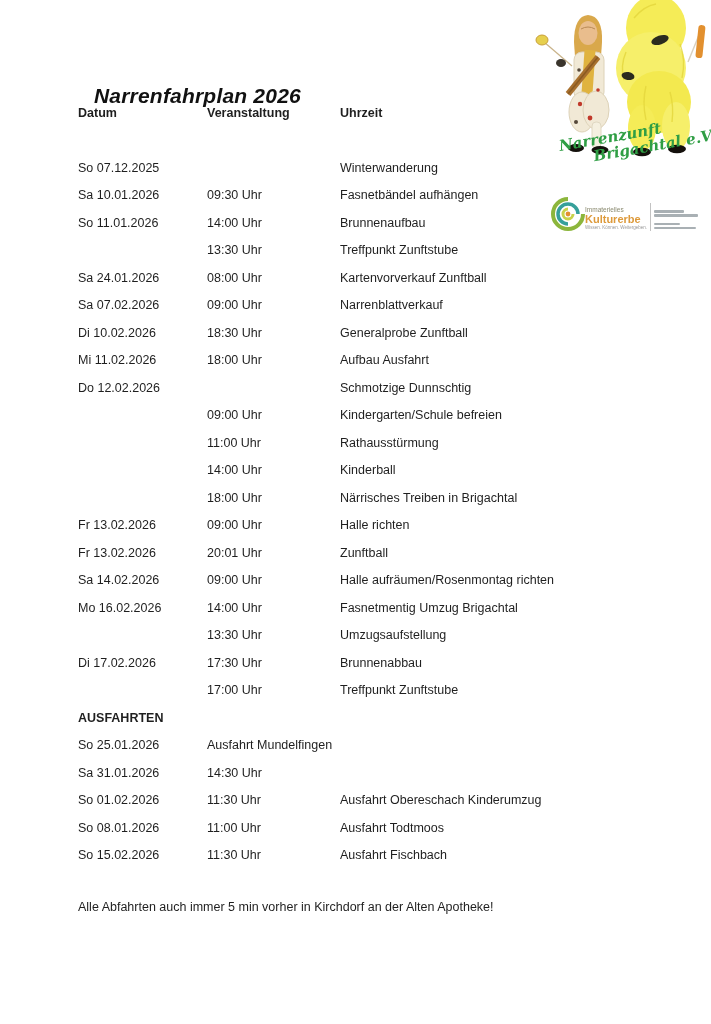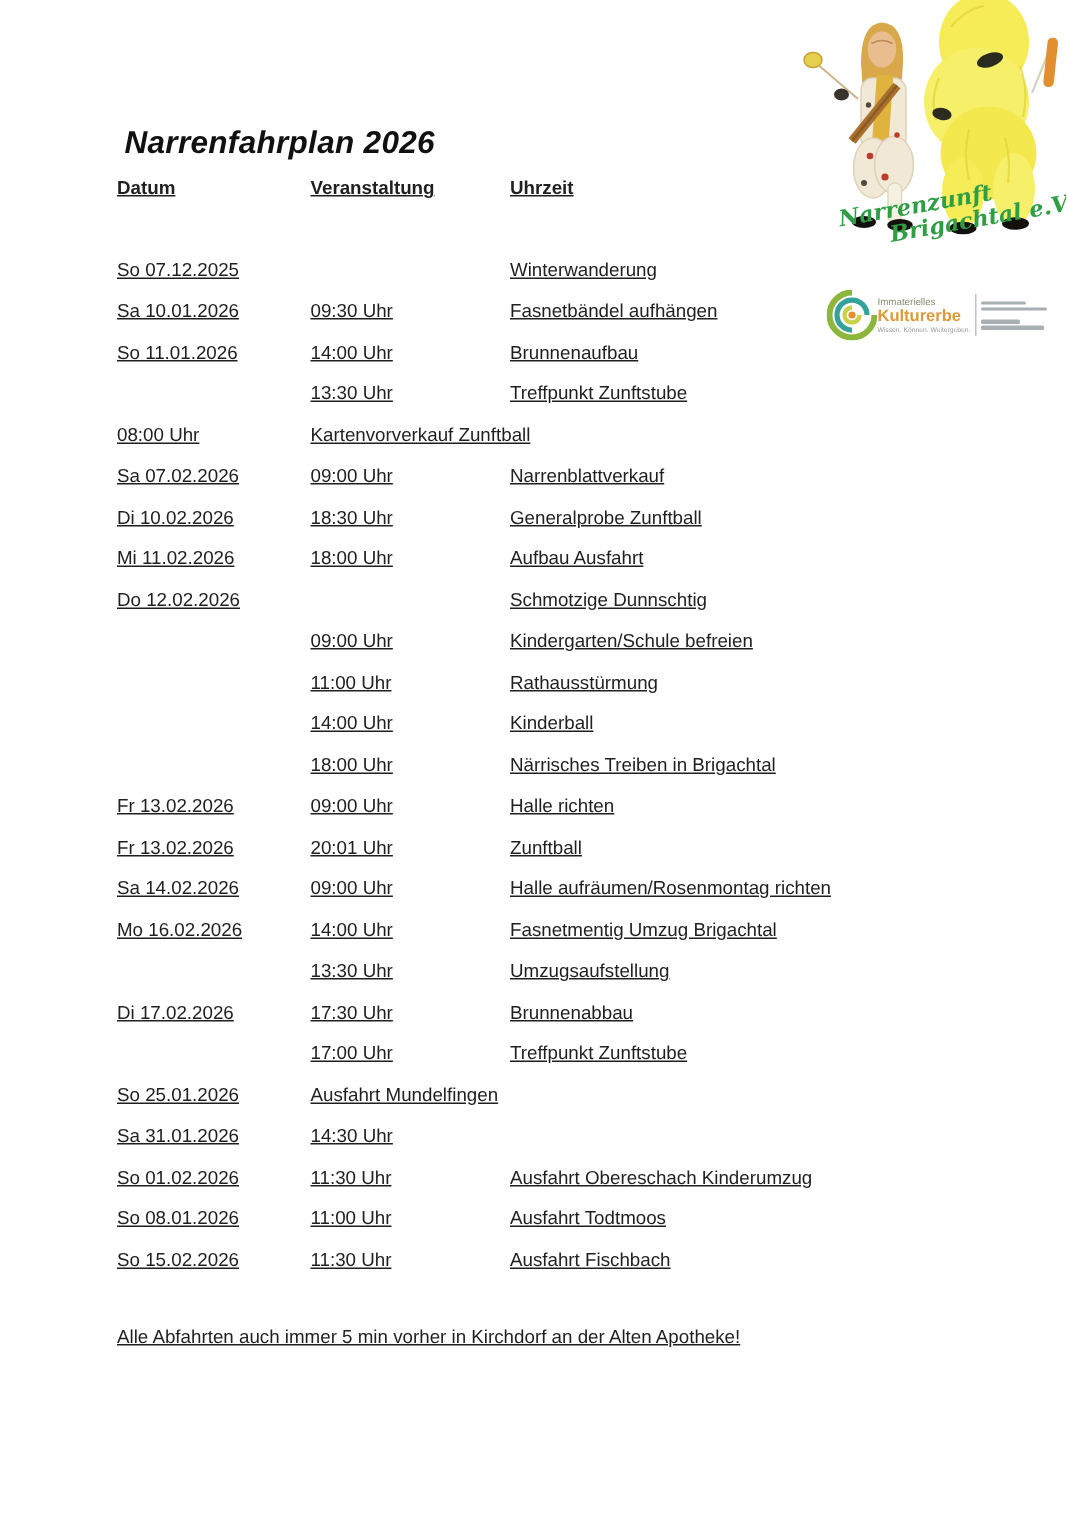--- a/index.html
+++ b/index.html
@@ -1,34 +1,34 @@
 <!DOCTYPE html>
 <html><head>
 <meta charset="utf-8">
 <style>
   html,body{margin:0;padding:0;background:#ffffff;}
   body{width:711px;height:1024px;font-family:"Liberation Sans",sans-serif;color:#1f1f1f;}
   .page{position:relative;width:711px;height:1024px;overflow:hidden;background:#fff;}
 
-  .title{position:absolute;left:83px;top:84px;font-size:21px;font-weight:bold;font-style:italic;letter-spacing:.2px;color:#111;}
-
-  .schedule{position:absolute;left:78px;top:112px;width:620px;font-size:12.5px;text-decoration:underline;}
+  .title{position:absolute;left:94px;top:84px;font-size:21px;font-weight:bold;font-style:italic;letter-spacing:.2px;color:#111;}
+
+  .schedule{position:absolute;left:78px;top:100px;width:620px;font-size:12.5px;}
   .hdr,.row{display:grid;grid-template-columns:129px 133px 1fr;height:27.5px;line-height:27.5px;white-space:nowrap;}
   .hdr{font-weight:bold;}
   .spacer{height:27px;}
   .section-label{font-weight:bold;height:27.5px;line-height:27.5px;}
   .note{margin-top:24px;line-height:27.5px;white-space:nowrap;}
 
   .figures{position:absolute;left:530px;top:0;width:181px;height:158px;}
   .club-name{position:absolute;left:548px;top:140px;width:170px;transform:rotate(-10deg);transform-origin:left top;
              color:#2f9e44;font-family:"DejaVu Serif",serif;font-style:italic;font-weight:bold;font-size:15px;line-height:16px;}
   .club-name .l1{margin-left:10px;}
   .club-name .l2{margin-left:42px;}
 
-  .heritage-logo{position:absolute;left:551px;top:189px;width:150px;height:42px;display:flex;align-items:center;gap:0;}
+  .heritage-logo{position:absolute;left:551px;top:189px;width:150px;height:42px;display:flex;align-items:flex-end;gap:0;}
   .hl-text{display:flex;flex-direction:column;line-height:1.05;margin-top:2px;}
   .hl-small{font-size:6.5px;color:#8a8a6f;}
   .hl-big{font-size:11px;font-weight:bold;color:#dd9a3b;}
   .hl-tag{font-size:4.5px;color:#9a9a9a;margin-top:1px;}
   .hl-divider{width:1px;height:28px;background:#c2c2c2;margin:0 3px;}
   .hl-lines{display:flex;flex-direction:column;gap:2px;}
   .hl-lines .grp{display:flex;flex-direction:column;gap:1.5px;margin:2px 0;}
   .hl-lines i{display:block;height:2.5px;background:#a9b0b4;border-radius:1px;}
 </style>
 </head>
@@ -131,20 +131,21 @@
           <span>So 11.01.2026</span>
           <span>14:00 Uhr</span>
           <span>Brunnenaufbau</span>
         </div>
         <div class="row">
           <span></span>
           <span>13:30 Uhr</span>
           <span>Treffpunkt Zunftstube</span>
         </div>
         <div class="row">
+          <span>Sa 24.01.2026</span>
           <span>08:00 Uhr</span>
           <span>Kartenvorverkauf Zunftball</span>
         </div>
         <div class="row">
           <span>Sa 07.02.2026</span>
           <span>09:00 Uhr</span>
           <span>Narrenblattverkauf</span>
         </div>
         <div class="row">
           <span>Di 10.02.2026</span>
@@ -210,20 +211,21 @@
           <span>Di 17.02.2026</span>
           <span>17:30 Uhr</span>
           <span>Brunnenabbau</span>
         </div>
         <div class="row">
           <span></span>
           <span>17:00 Uhr</span>
           <span>Treffpunkt Zunftstube</span>
         </div>
       </div>
+    <div class="section-label">AUSFAHRTEN</div>
     <div id="rows-2">
         <div class="row">
           <span>So 25.01.2026</span>
           <span>Ausfahrt Mundelfingen</span>
         </div>
         <div class="row">
           <span>Sa 31.01.2026</span>
           <span>14:30 Uhr</span>
         </div>
         <div class="row">

